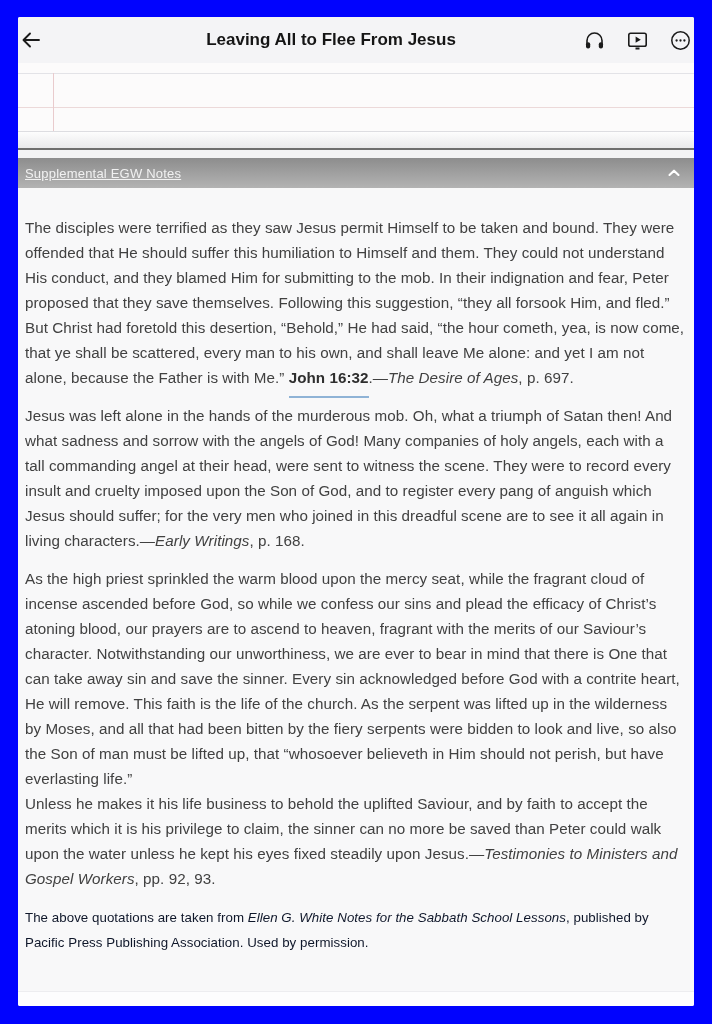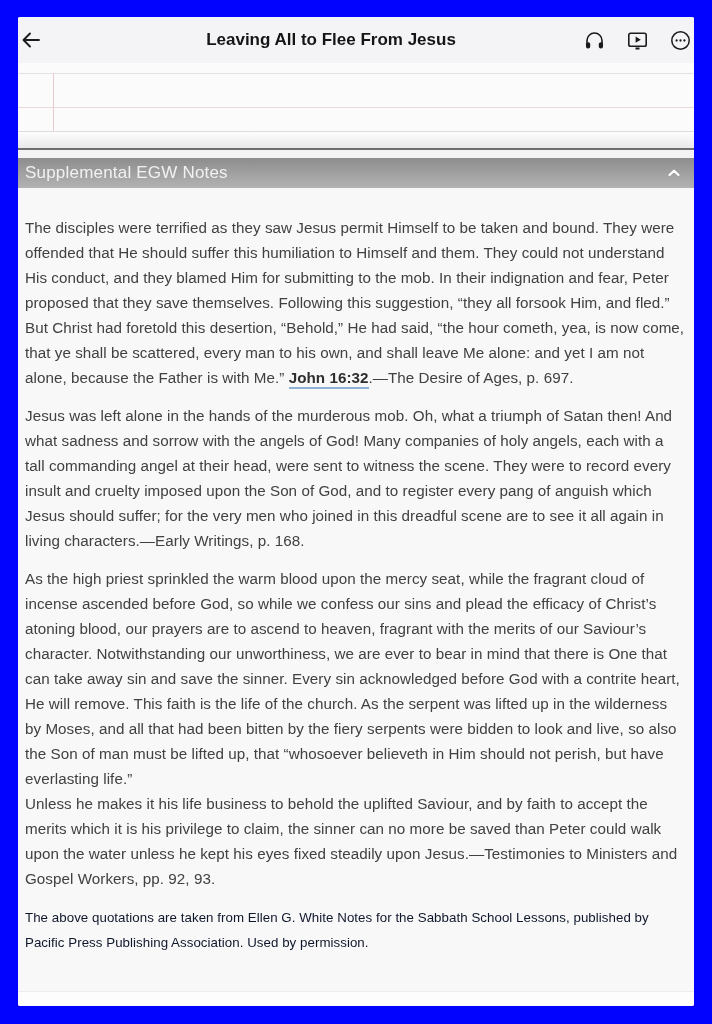--- a/index.html
+++ b/index.html
@@ -44,35 +44,35 @@
   .shadow-strip{height:16px;flex:0 0 16px;background:linear-gradient(#fdfdfd,#e9e9eb);}
   .dark-divider{height:2px;flex:0 0 2px;background:#6e6e6e;}
   .gap-strip{height:8px;flex:0 0 8px;background:#f3f3f4;}
   
   .section-header{
     height:30px;flex:0 0 30px;
     background:linear-gradient(#8d8d8d,#b3b3b3);
     display:flex;align-items:center;cursor:pointer;
     padding:0 13px 0 7px;box-sizing:border-box;
   }
-  .section-title{font-size:17px;font-weight:400;color:#f1f1f1;letter-spacing:.2px;flex:1;}
+  .section-title{font-size:13px;font-weight:400;color:#f1f1f1;letter-spacing:.2px;flex:1;text-decoration:underline;}
   
   .content{
     flex:1;overflow:hidden;background:#f8f8f9;
     padding:27px 7px 0 7px;box-sizing:border-box;
   }
   .body-par{
     margin:0 0 13px 0;
     font-size:15.2px;line-height:25px;color:#414141;letter-spacing:.05px;
   }
   .seg-normal{}
-  .seg-italic{}
+  .seg-italic{font-style:italic;}
   .seg-link-bold{
     font-weight:700;color:#2e2e2e;
-    border-bottom:2px solid #8fb3d6;padding-bottom:1px;cursor:pointer;
+    border-bottom:2px solid #8fb3d6;padding-bottom:10px;cursor:pointer;
   }
   .footer-note{
     margin:14px 0 0 0;
     font-size:13.3px;line-height:25px;color:#0f172a;letter-spacing:.05px;
   }
   .bottom-strip{height:14px;flex:0 0 14px;background:#fdfdfe;border-top:1px solid #ededf0;margin-top:auto;}
   svg{display:block;}
 </style>
 </head>
 <body>

